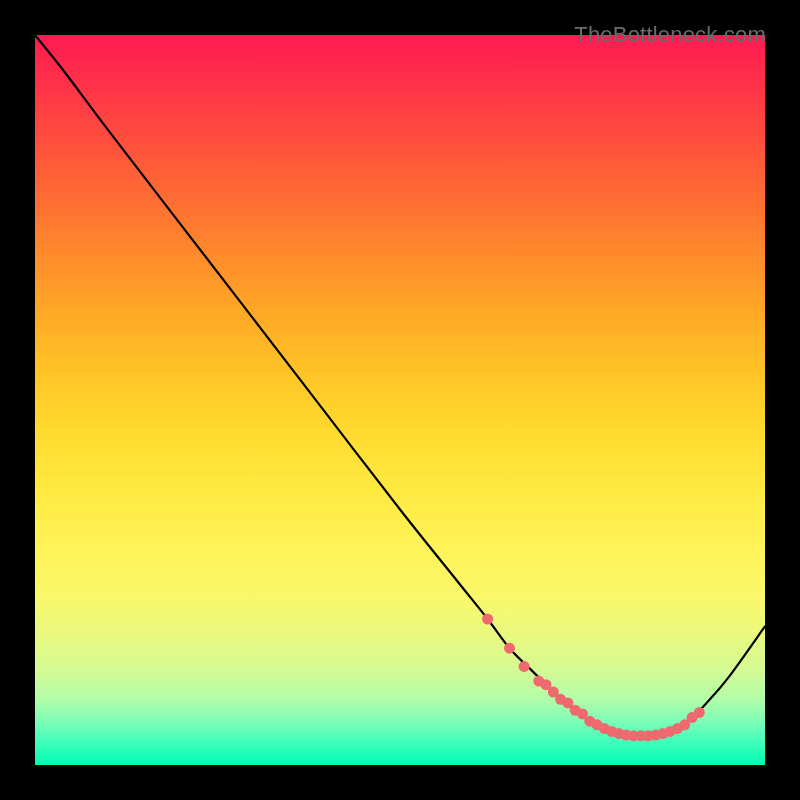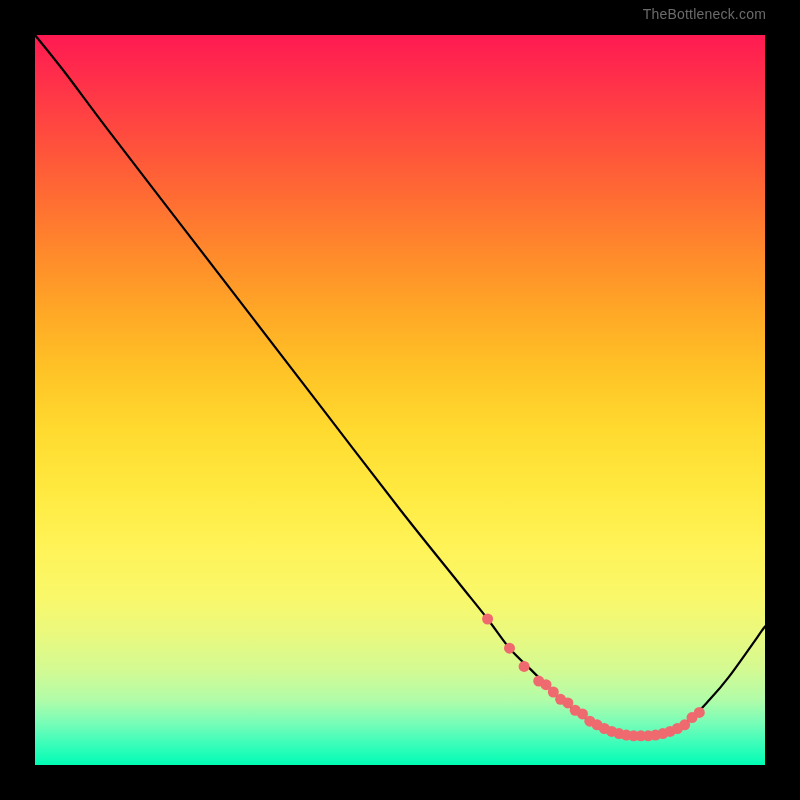--- a/index.html
+++ b/index.html
@@ -42,24 +42,24 @@
       #eaf97e 82%,
       #d3fa93 87%,
       #b2fca8 91%,
       #7dfdb7 94%,
       #3dfdba 97%,
       #00fdb4 100%
     );
   }
   .watermark {
     position: absolute;
-    top: 6px;
+    top: 22px;
     right: 34px;
     color: #6b6b6b;
-    font-size: 14px;
+    font-size: 22px;
     font-weight: 500;
     letter-spacing: 0.2px;
   }
   svg.curve {
     position: absolute;
     top: 0;
     left: 0;
     width: 730px;
     height: 730px;
     overflow: visible;

